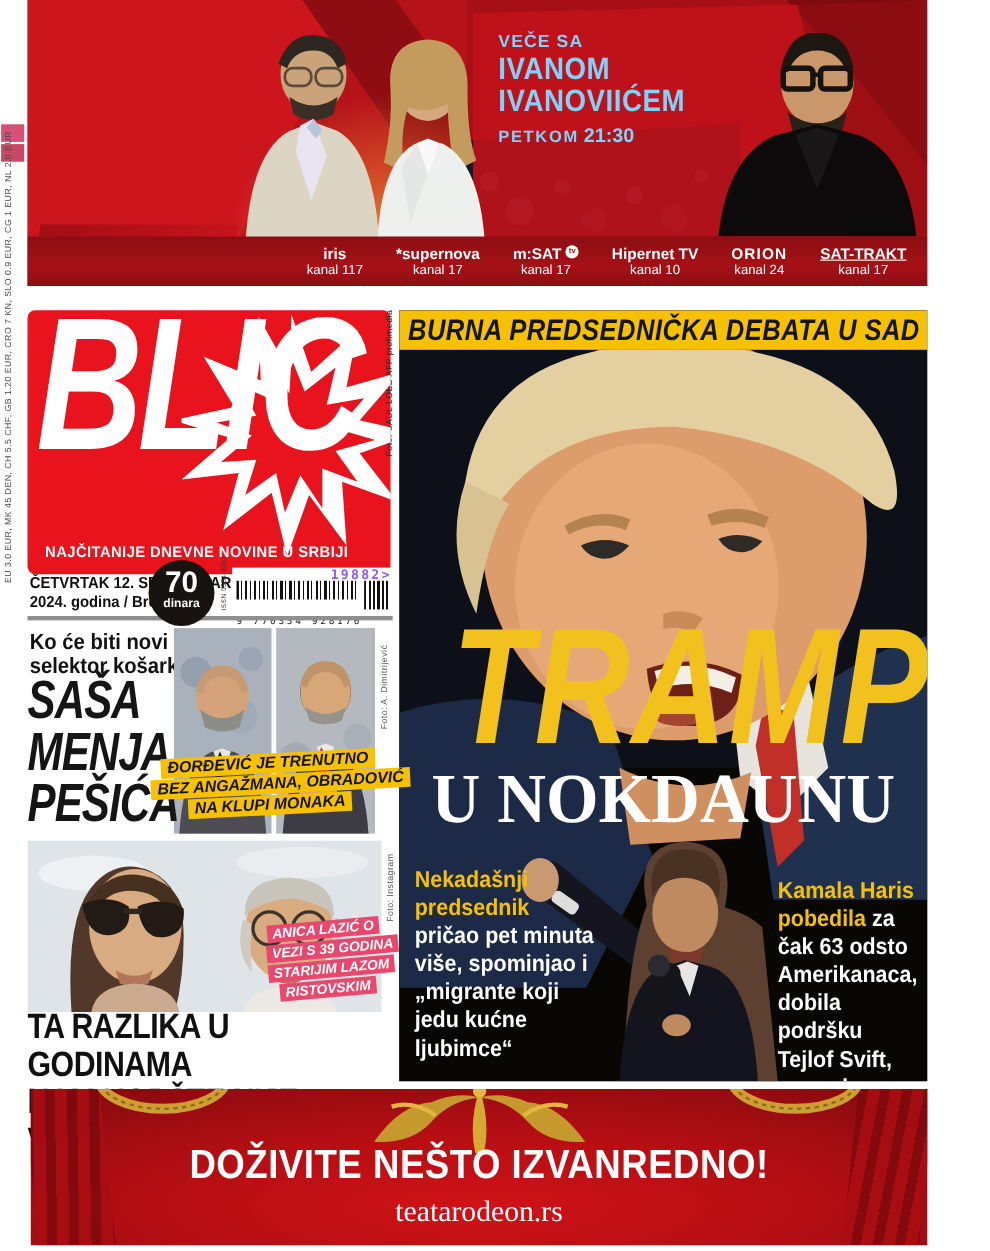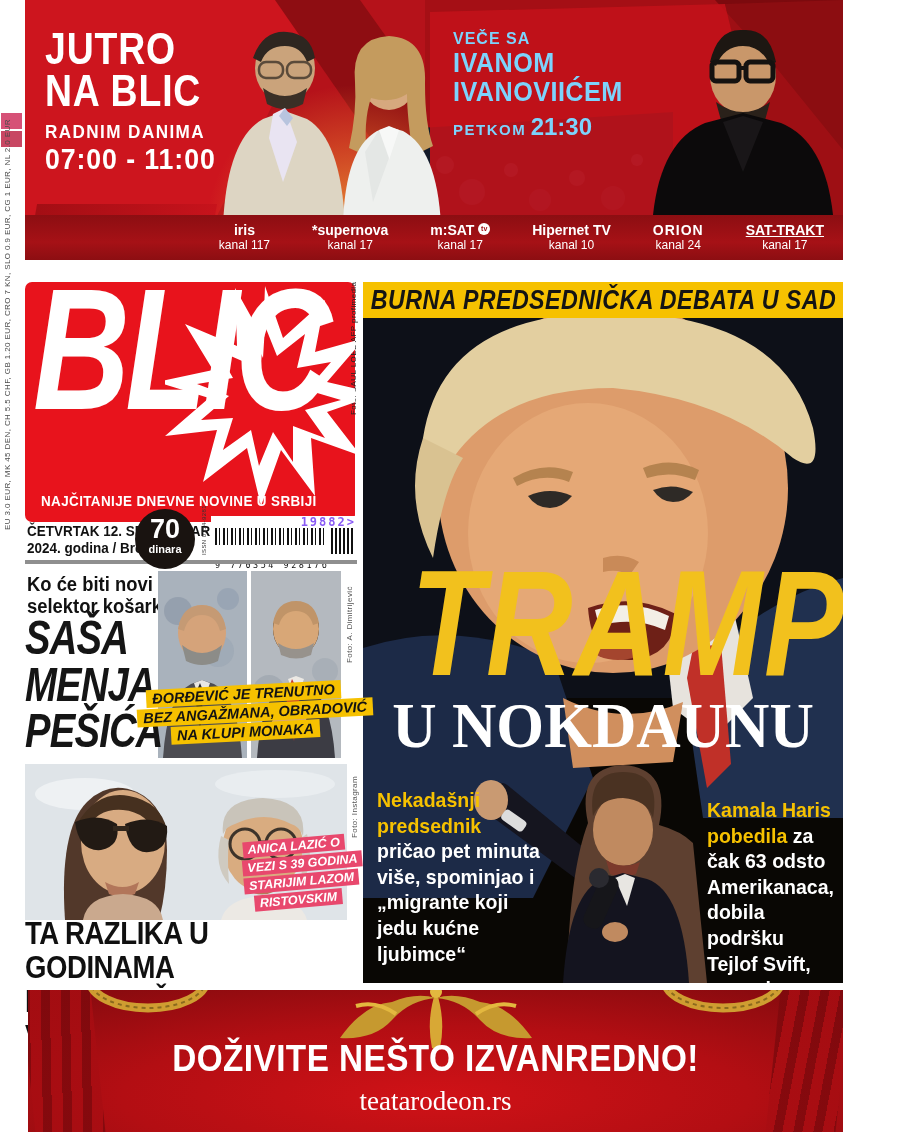--- a/index.html
+++ b/index.html
@@ -15,28 +15,28 @@
   
   .top-banner{left:25px;top:0;width:818px;height:260px;background:#b8131a;overflow:hidden;}
   .tb-left-text{left:20px;top:28px;color:#fff;z-index:4;}
   .tb-title{font-size:44px;font-weight:900;line-height:.96;transform:scaleX(.85);transform-origin:left;letter-spacing:1px;}
   .tb-sub{margin-top:10px;font-size:18px;font-weight:700;letter-spacing:1.5px;transform:scaleX(.95);transform-origin:left;}
   .tb-time{font-size:29px;font-weight:900;letter-spacing:1px;transform:scaleX(.92);transform-origin:left;}
   .tb-right-text{left:428px;top:30px;color:#7dd3fc;z-index:4;}
   .tb-kicker{font-size:16px;font-weight:900;letter-spacing:1px;}
   .tb-title2{font-size:28px;font-weight:900;line-height:1.05;transform:scaleX(.9);transform-origin:left;letter-spacing:.5px;}
   .tb-day{font-size:15px;font-weight:900;letter-spacing:1.5px;}
-  .tb-time2{font-size:24px;font-weight:900;}
+  .tb-time2{font-size:18px;font-weight:900;}
   .blictv{left:8px;top:204px;width:180px;height:46px;background:linear-gradient(100deg,#a30e14,#c8131c);
           transform:skewX(-10deg);z-index:5;display:flex;align-items:center;justify-content:center;color:#fff;}
   .blictv span{font-style:italic;font-weight:900;font-size:27px;transform:skewX(4deg);letter-spacing:1px;}
   .blictv .star{font-size:22px;margin:0 2px;}
   .channel-strip{left:0;bottom:0;width:818px;height:45px;z-index:6;
       background:linear-gradient(180deg,#8c0e12,#a61116 60%,#8c0e12);
-      display:flex;align-items:center;justify-content:flex-end;gap:16px;color:#fff;padding-right:6px;box-sizing:border-box;}
+      display:flex;align-items:center;justify-content:flex-end;gap:4px;color:#fff;padding-right:6px;box-sizing:border-box;}
   .channel{text-align:center;padding:0 13px;}
   .ch-name{font-size:14px;font-weight:700;line-height:1.05;white-space:nowrap;}
   .ch-kanal{font-size:12px;line-height:1.2;}
   .msat-badge{display:inline-block;width:12px;height:12px;border-radius:50%;background:#fff;color:#a01016;
       font-size:7px;font-weight:700;line-height:12px;text-align:center;vertical-align:top;}
 
   
   .edge-prices{left:3px;top:278px;height:252px;}
   .blic-box{left:25px;top:282px;width:330px;height:240px;background:#e8131c;border-radius:7px;overflow:hidden;}
   .blic-word{left:8px;top:-32px;font-size:172px;font-weight:900;font-style:italic;color:#fff;
@@ -171,28 +171,20 @@
       <ellipse cx="125" cy="66" rx="33" ry="38" fill="#c9976a"></ellipse>
       <path d="M92 52 q8 -34 33 -32 q26 -2 33 32 l-6 4 q-8 -20 -27 -20 q-19 0 -27 20 z" fill="#1d1712"></path>
       <path d="M98 92 q27 20 54 0 l-6 22 q-21 12 -42 0 z" fill="#2a211a"></path>
       <rect x="94" y="52" width="27" height="19" rx="4" fill="none" stroke="#151210" stroke-width="5"></rect>
       <rect x="128" y="52" width="27" height="19" rx="4" fill="none" stroke="#151210" stroke-width="5"></rect>
       <line x1="121" y1="58" x2="128" y2="58" stroke="#151210" stroke-width="4"></line>
       <path d="M35 205 q8 -74 52 -92 l38 -10 38 10 q44 18 52 92 z" fill="#0c0a0b"></path>
       <path d="M105 112 l20 -6 20 6 -20 50 z" fill="#191618"></path>
     </svg>
 
-    <div class="abs tb-left-text">
-      <div class="tb-title">
-        <div>JUTRO</div>
-        <div>NA BLIC</div>
-      </div>
-      <div class="tb-sub">RADNIM DANIMA</div>
-      <div class="tb-time">07:00 - 11:00</div>
-    </div>
 
     <div class="abs tb-right-text">
       <div class="tb-kicker">VEČE SA</div>
       <div class="tb-title2">
         <div>IVANOM</div>
         <div>IVANOVIIĆEM</div>
       </div>
       <div style="margin-top:6px;">
         <span class="tb-day">PETKOM</span>
         <span class="tb-time2">21:30</span>

